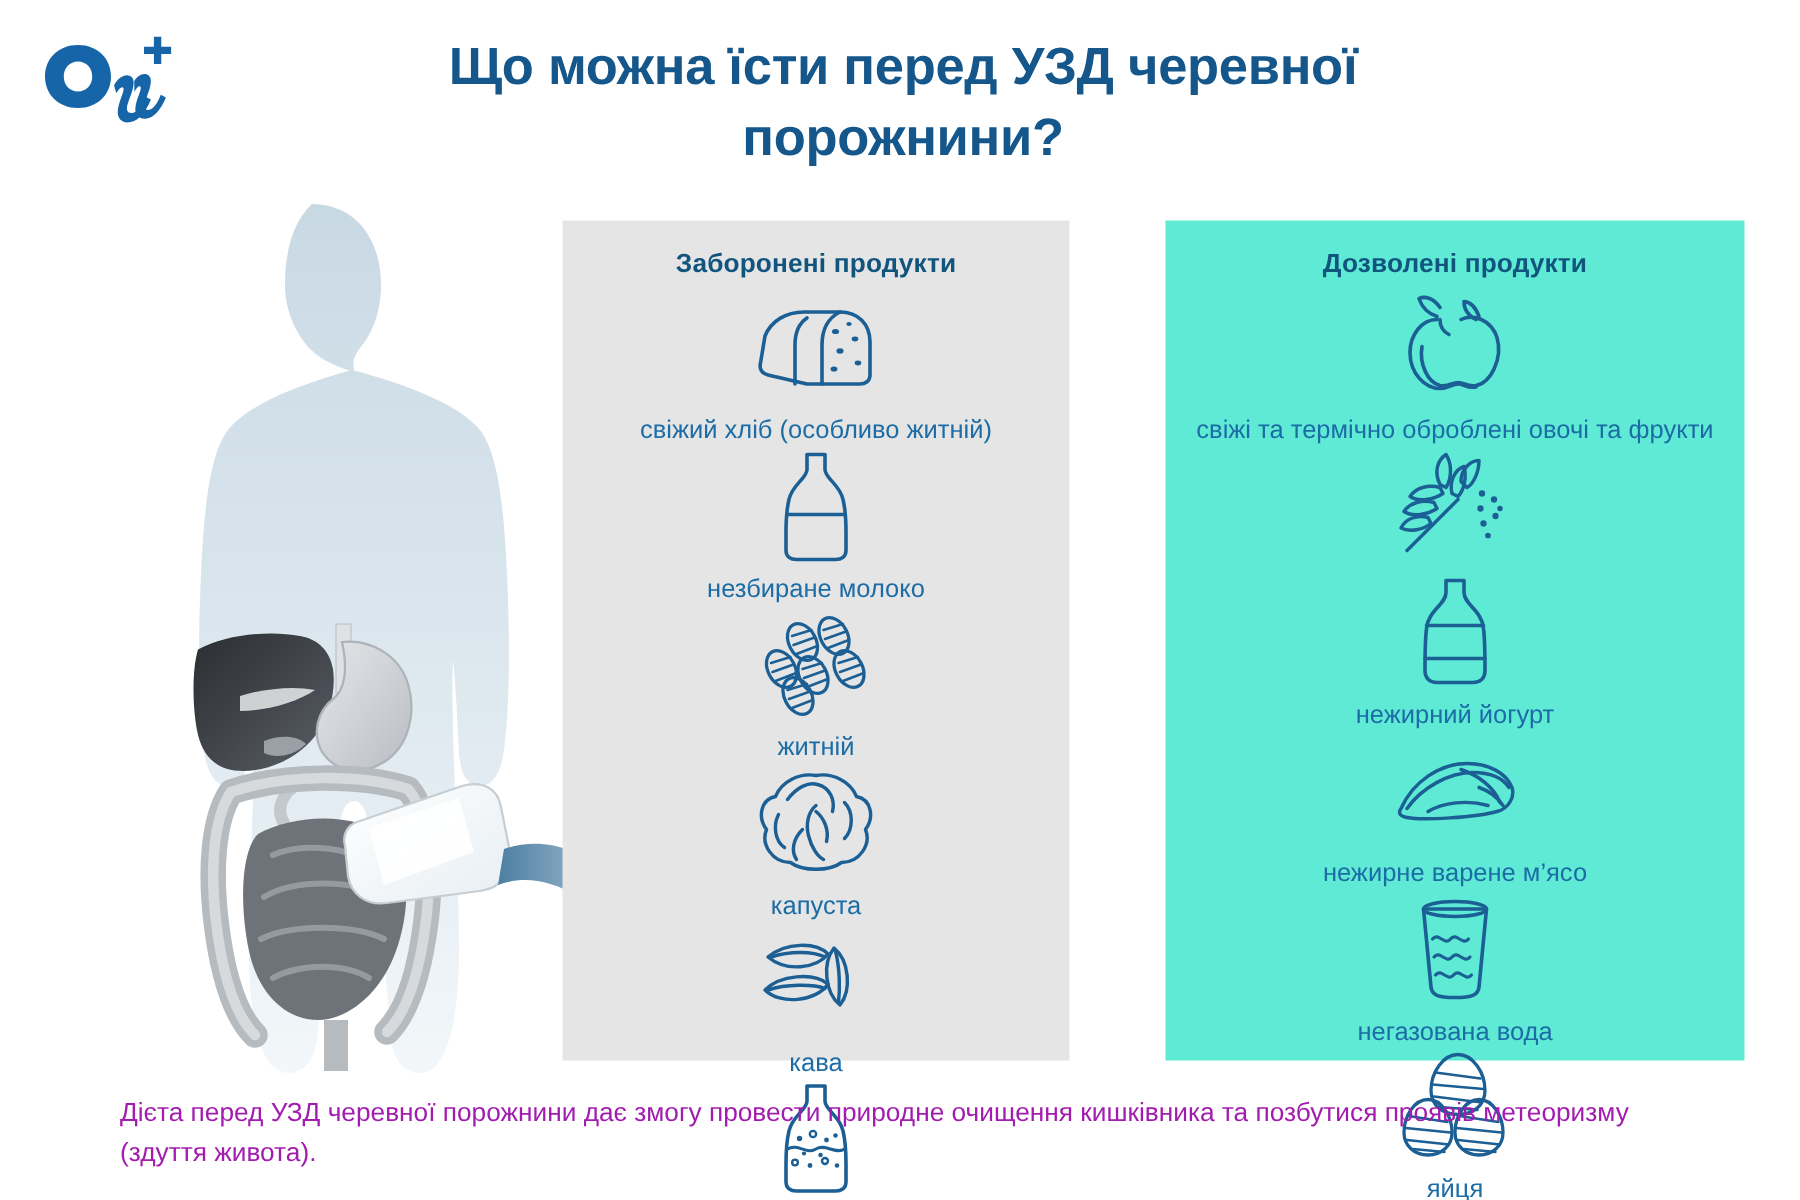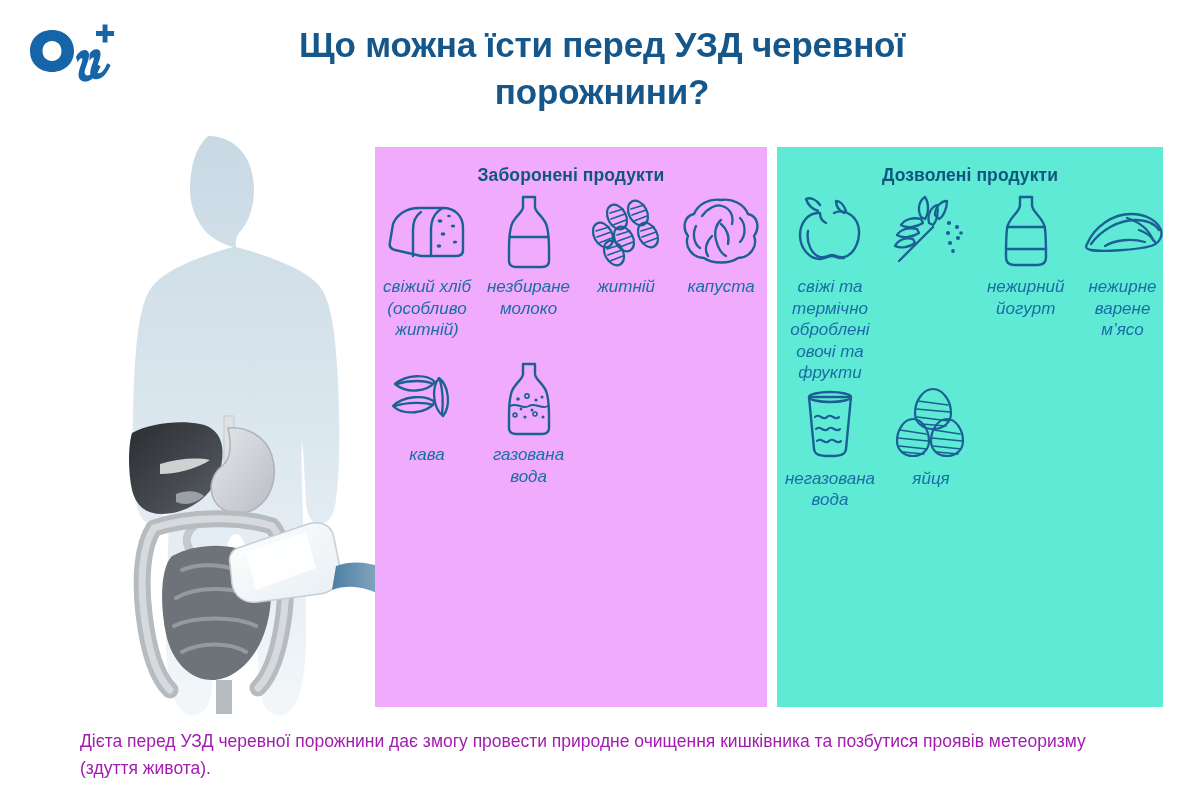--- a/index.html
+++ b/index.html
@@ -57,43 +57,42 @@
   
   .panel {
     position: absolute;
     top: 147px;
     height: 560px;
     box-sizing: border-box;
     padding-top: 18px;
   }
   .panel-forbidden {
     left: 375px;
-    width: 392px;
-    background: #f0abfc;
+    width: 338px;
+    background: #e5e5e5;
   }
   .panel-allowed {
     left: 777px;
     width: 386px;
     background: #5eead4;
   }
   .panel-heading {
     text-align: center;
     color: #11557f;
     font-size: 17.5px;
     font-weight: bold;
     letter-spacing: 0.1px;
     margin: 0 0 4px 0;
   }
   .grid {
     display: grid;
-    grid-template-columns: 1fr 1fr 1fr 1fr;
+    grid-template-columns: 1fr;
     grid-template-rows: 1fr 1fr 1fr;
     height: 504px;
     margin-top: 6px;
-    font-style: italic;
   }
   .cell {
     display: flex;
     flex-direction: column;
     align-items: center;
     justify-content: flex-start;
     padding: 0 8px;
     box-sizing: border-box;
   }
   .cell-icon {

